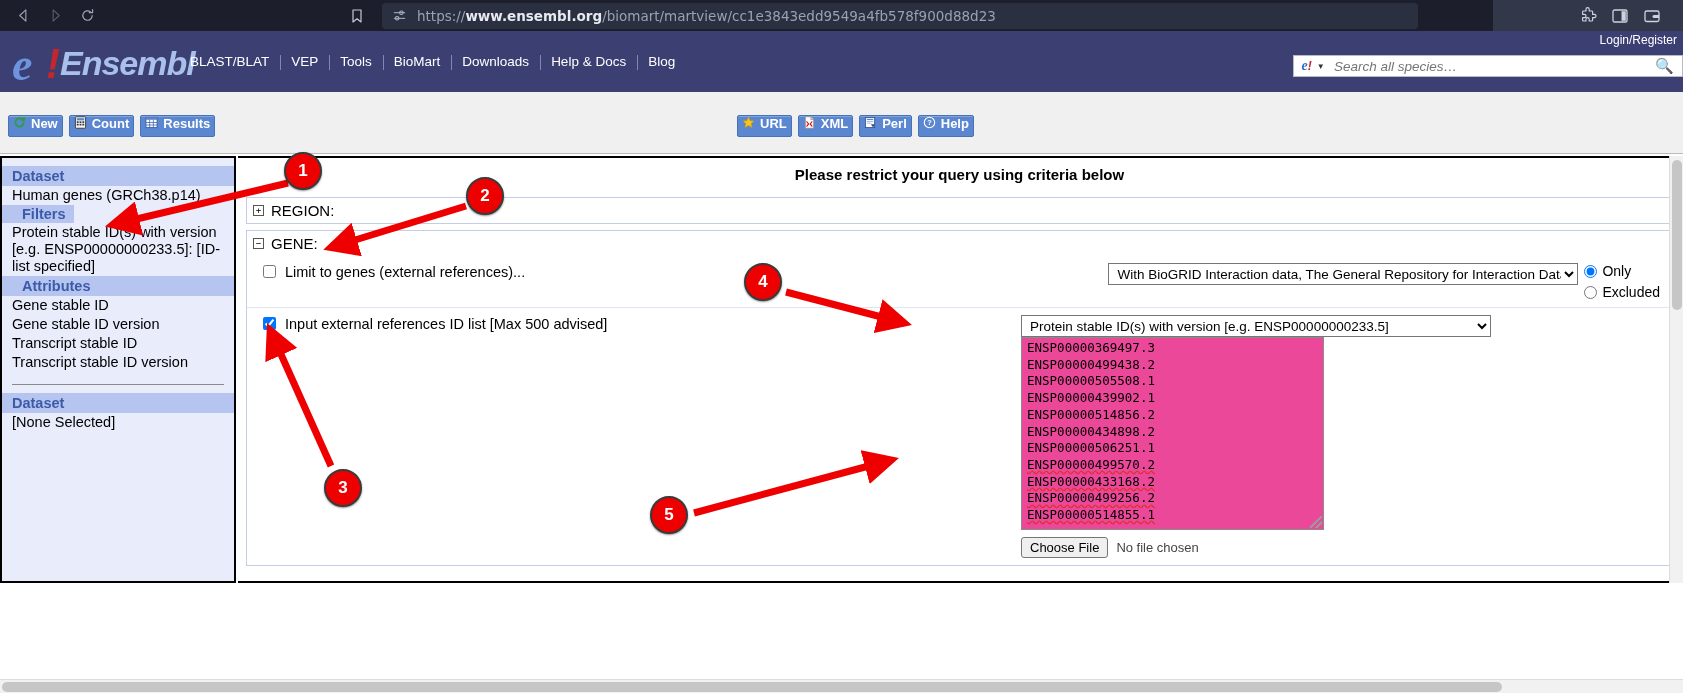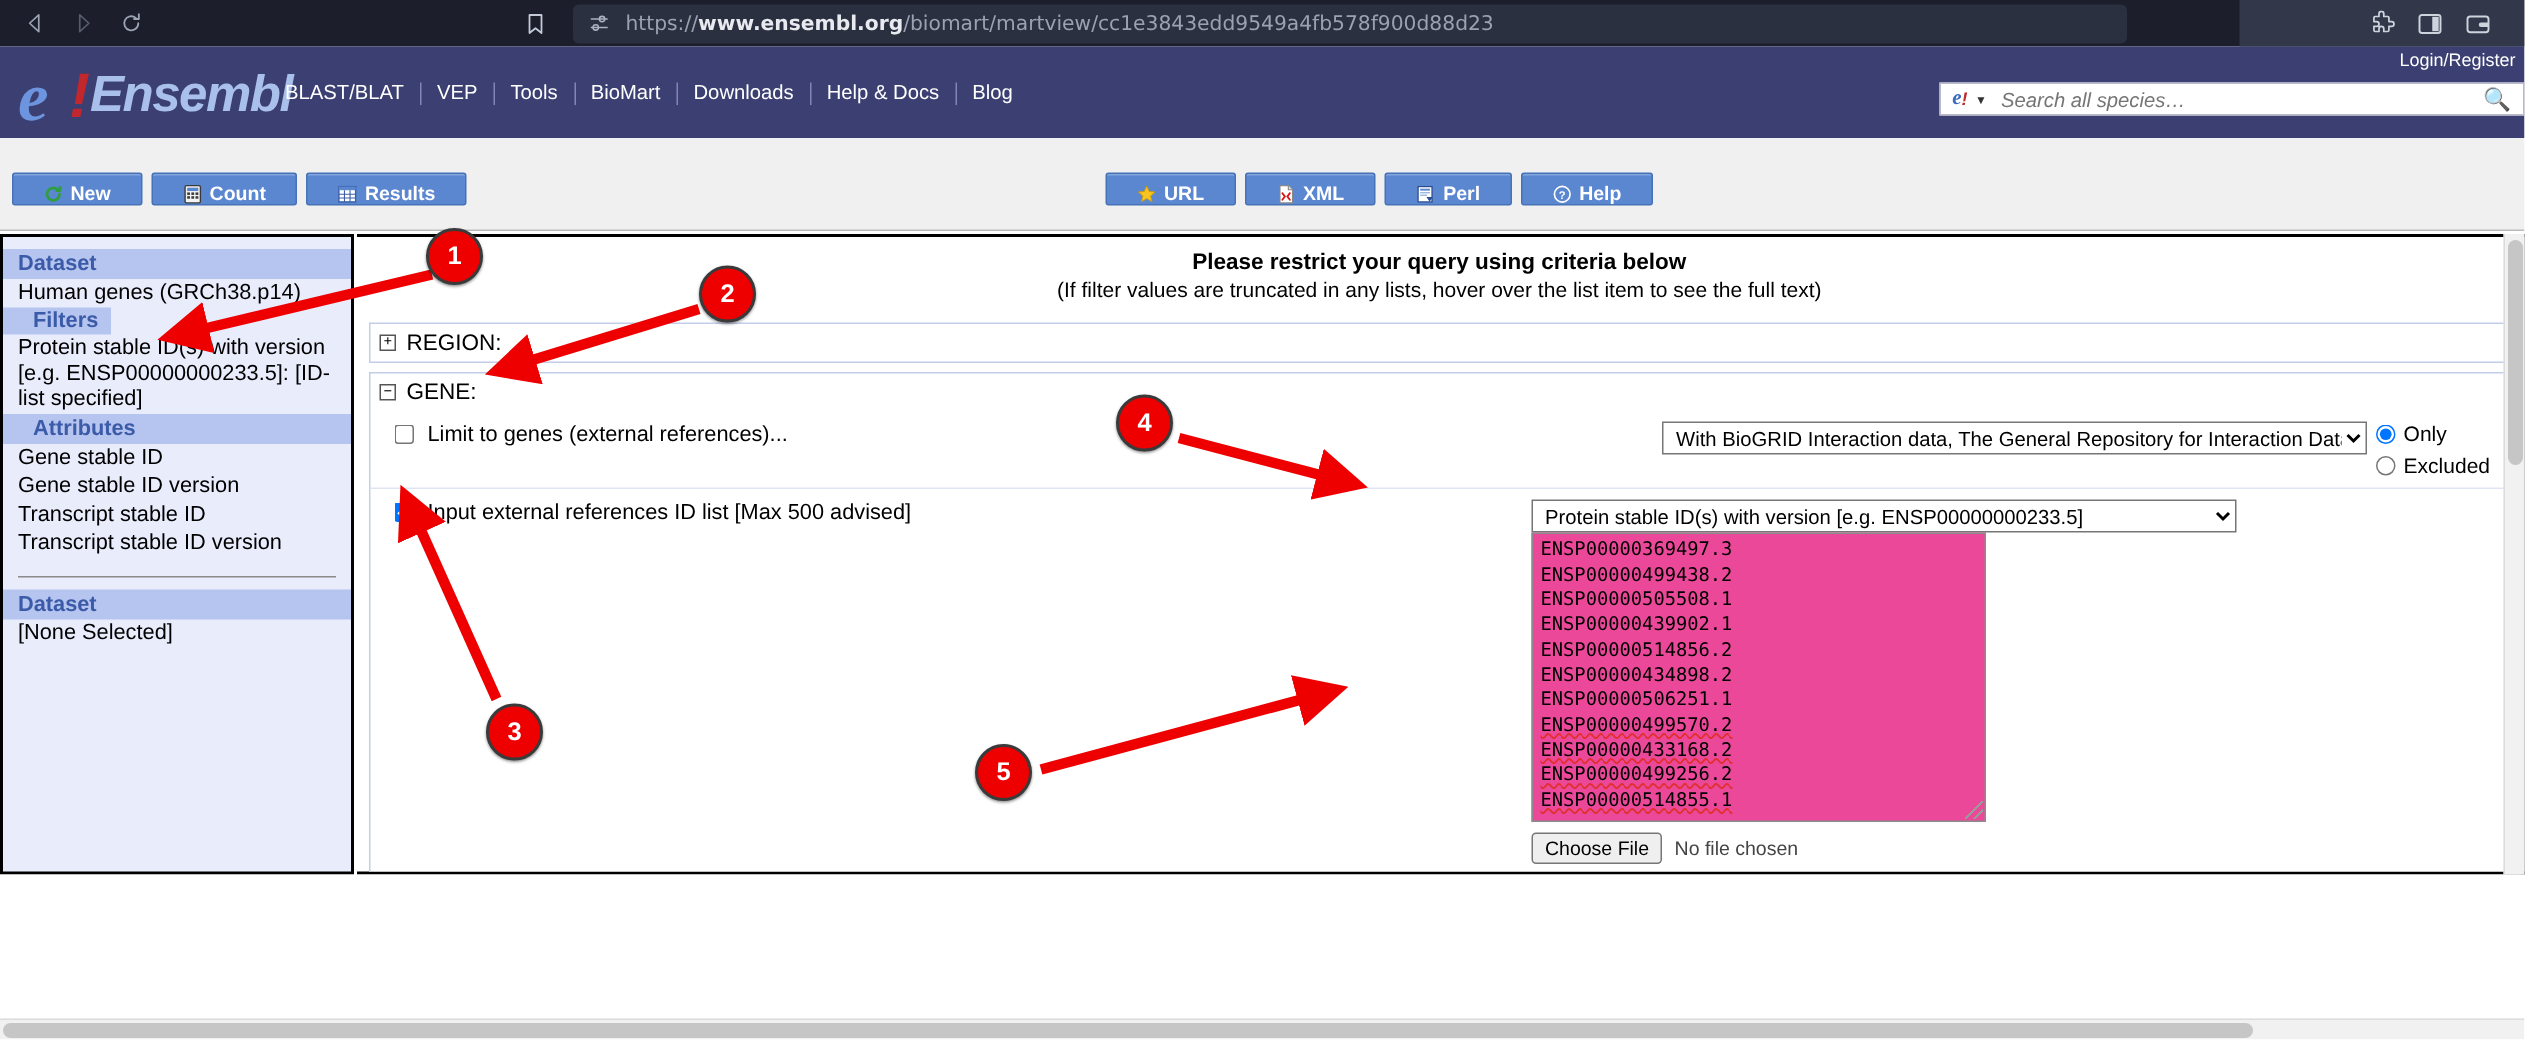--- a/index.html
+++ b/index.html
@@ -98,22 +98,22 @@
   
   .mart-toolbar {
     position:absolute; left:0; top:92px; width:1683px; height:62px; background:#f0f0f0;
     border-bottom:1px solid #bbb;
   }
   .btn-grp { position:absolute; top:23px; display:flex; gap:6px; }
   .btn-grp.left { left:8px; }
   .btn-grp.right { left:737px; }
   .mart-btn {
     background:#5b87d0; color:#fff; font-size:13px; font-weight:bold;
-    border:1px solid #4672b8; border-radius:2px; height:22px; padding:0 20px;
-    display:flex; align-items:flex-end; gap:5px; font-family:"Liberation Sans", sans-serif;
+    border:1px solid #4672b8; border-radius:2px; height:22px; padding:0 4px;
+    display:flex; align-items:flex-start; gap:5px; font-family:"Liberation Sans", sans-serif;
     box-shadow: inset 0 1px 0 rgba(255,255,255,.25);
   }
   .mart-btn .ico { display:flex; align-items:center; }
 
   
   .sidebar {
     position:absolute; left:0; top:156px; width:236px; height:427px;
     background:#e8ecfb; border:2px solid #000; border-top:2px solid #000;
     overflow:hidden;
   }
@@ -412,21 +412,20 @@
   <div class="sb-item">Gene stable ID version</div>
   <div class="sb-item">Transcript stable ID</div>
   <div class="sb-item">Transcript stable ID version</div>
   <div class="sb-sep"></div>
   <div class="sb-head">Dataset</div>
   <div class="sb-item">[None Selected]</div>
 </div>
 
 <div class="main">
   <div class="main-title">Please restrict your query using criteria below</div>
-  <div class="main-sub">(If filter values are truncated in any lists, hover over the list item to see the full text)</div>
 
   <div class="section-bar">
     <span class="toggle-box">+</span>
     <span>REGION:</span>
   </div>
 
   <div class="section-bar" style="margin-top:6px; border-bottom:0;">
     <span class="toggle-box">−</span>
     <span>GENE:</span>
   </div>

